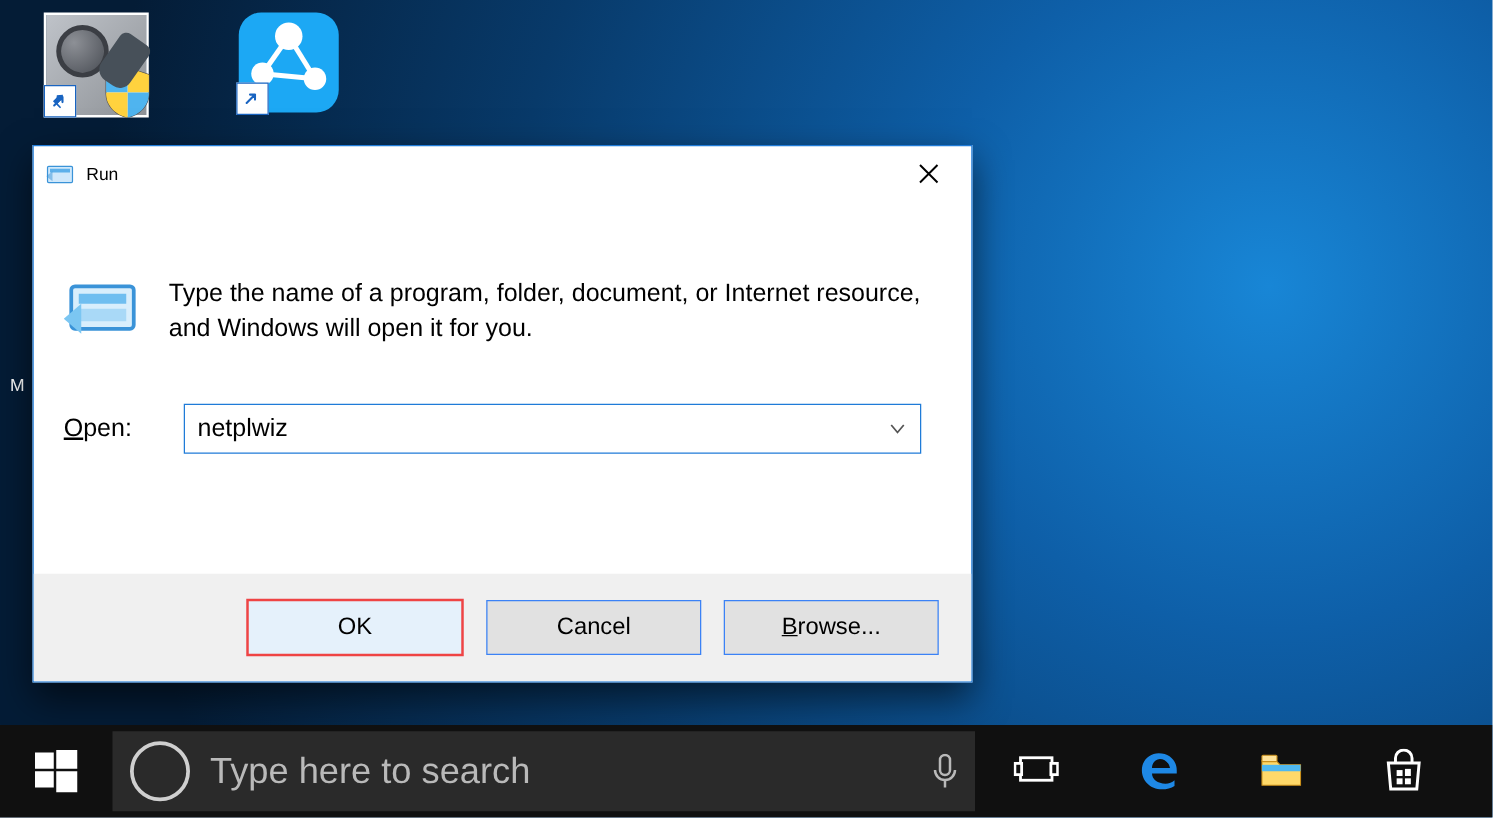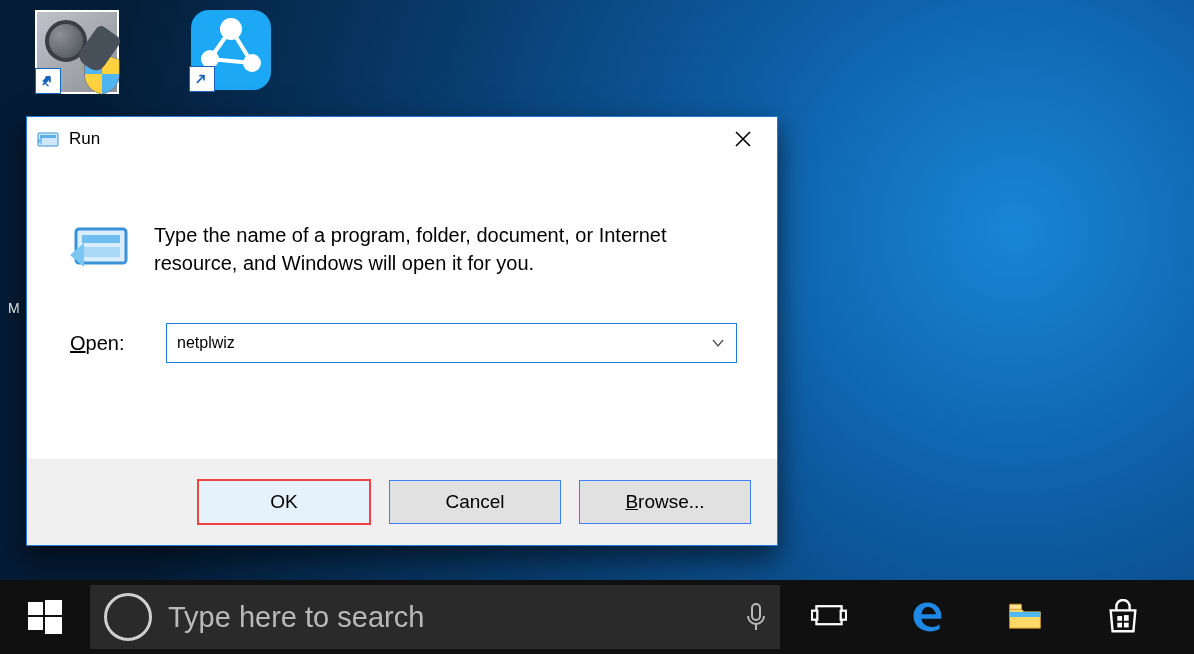--- a/index.html
+++ b/index.html
@@ -42,38 +42,38 @@
   .dotA{width:22px;height:22px;left:29px;top:8px;}
   .dotB{width:18px;height:18px;left:10px;top:40px;}
   .dotC{width:18px;height:18px;right:10px;top:44px;}
   
   .run-dialog{
     position:absolute;left:26px;top:116px;width:750px;height:428px;background:#fff;
     border:1px solid #1f7bd8;box-shadow:0 12px 28px rgba(0,0,0,.6);
   }
   .title-bar{height:44px;display:flex;align-items:center;padding:0 6px 0 10px;color:#000;}
   .title-bar .run-glyph{width:22px;height:20px;margin-right:10px;}
-  .title-text{font-size:17px;}
+  .title-text{font-size:14px;}
   .title-close{
     position:absolute;top:0;right:0;width:68px;height:44px;display:flex;align-items:center;justify-content:center;
     cursor:pointer;
   }
   .title-close svg{width:18px;height:18px;}
-  .dialog-body{padding:60px 40px 0 43px;position:relative;height:calc(100% - 44px);box-sizing:border-box;}
+  .dialog-body{padding:60px 40px 0 24px;position:relative;height:calc(100% - 44px);box-sizing:border-box;}
   .body-row{display:flex;align-items:flex-start;}
   .run-big-icon{width:60px;flex:0 0 60px;margin-right:24px;}
   .description{font-size:20px;line-height:28px;color:#000;}
   .open-row{display:flex;align-items:center;margin-top:46px;}
   .open-label{font-size:20px;color:#000;width:96px;}
   .open-label .ul{text-decoration:underline;}
   .open-combo{
     flex:1;height:38px;border:1px solid #1f7bd8;background:#fff;position:relative;display:flex;align-items:center;
   }
   .open-input{
-    flex:1;border:none;outline:none;font-size:16px;padding:0 10px;height:100%;background:transparent;
+    flex:1;border:none;outline:none;font-size:20px;padding:0 10px;height:100%;background:transparent;
   }
   .combo-caret{
     width:36px;height:100%;display:flex;align-items:center;justify-content:center;cursor:pointer;
   }
   .combo-caret svg{width:14px;height:14px;}
   .button-row{
     position:absolute;left:0;right:0;bottom:0;height:86px;background:#f0f0f0;
     display:flex;align-items:center;justify-content:flex-end;padding-right:26px;gap:18px;
   }
   .win-btn{

